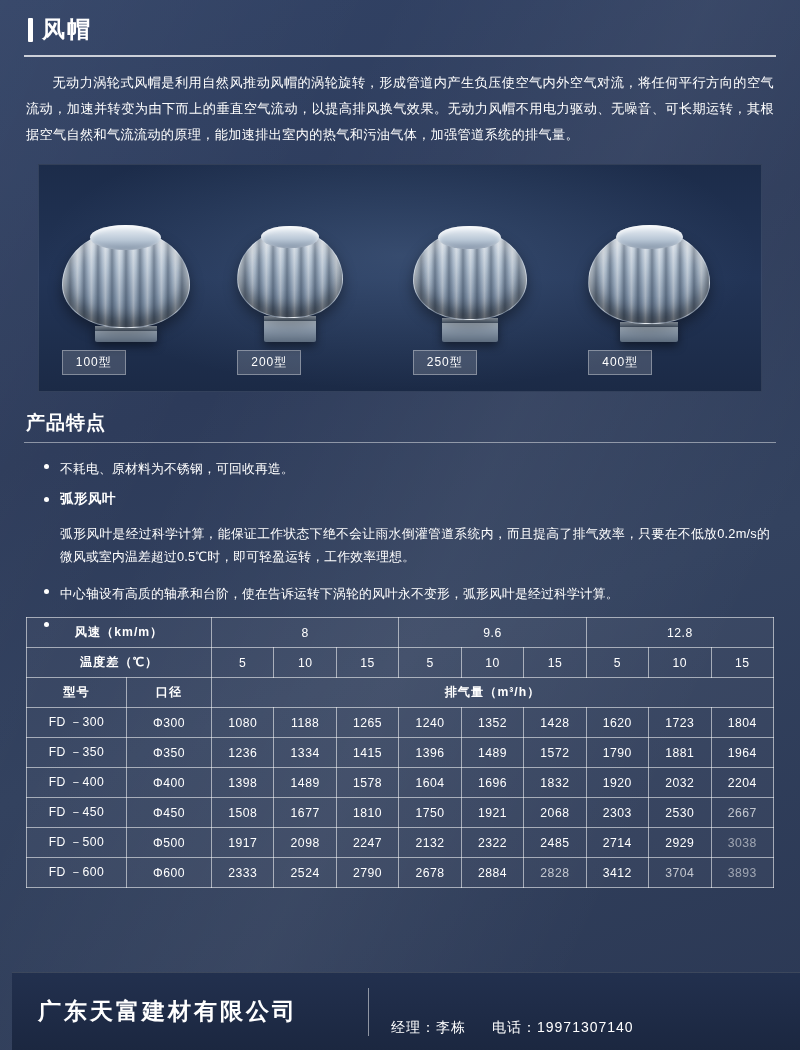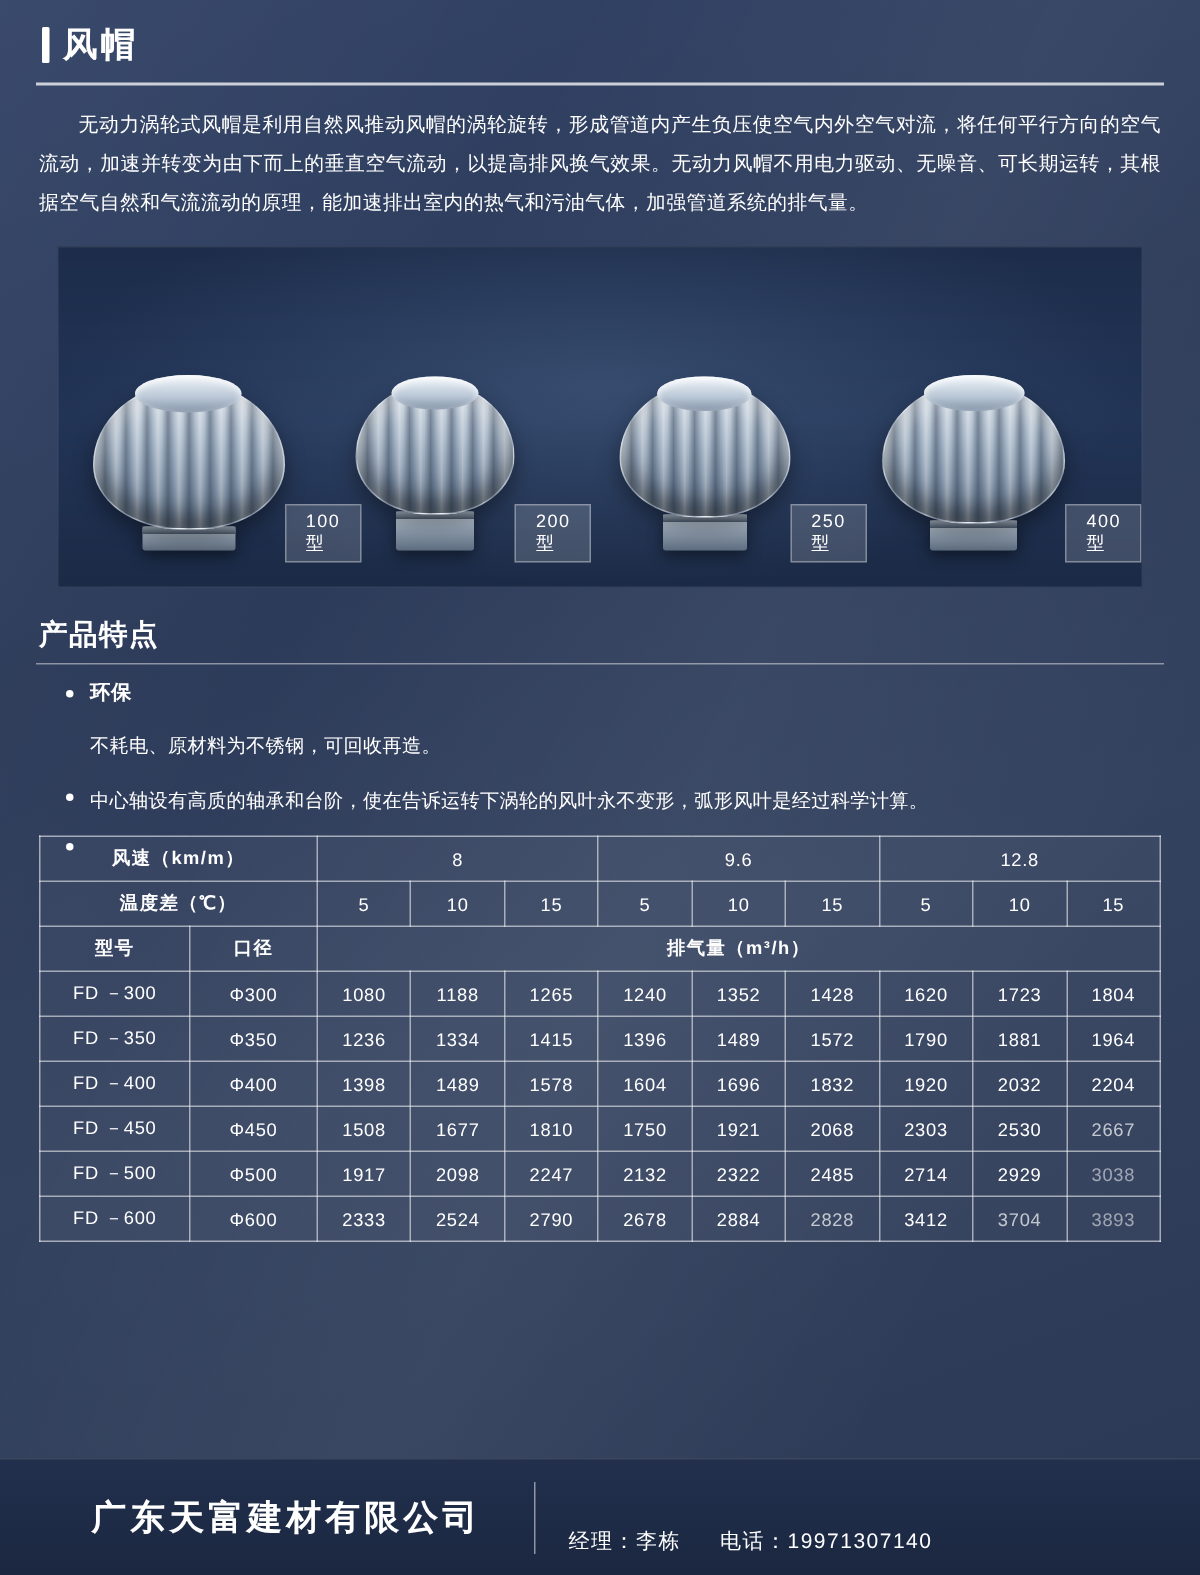--- a/index.html
+++ b/index.html
@@ -81,22 +81,22 @@
   .photo-band::before {
     content: "";
     position: absolute;
     left: 0; right: 0; top: 0; bottom: 0;
     background: radial-gradient(ellipse at 50% 40%, rgba(120,150,190,0.25) 0%, rgba(20,30,50,0) 70%);
   }
   .fan {
     position: relative;
     width: 150px;
     display: flex;
-    flex-direction: row;
-    align-items: flex-end;
+    flex-direction: column;
+    align-items: flex-start;
     z-index: 2;
   }
   .fan-art {
     position: relative;
     margin-bottom: 8px;
   }
   .turbine {
     position: relative;
     border-radius: 50% 50% 46% 46% / 56% 56% 44% 44%;
     background:
@@ -209,29 +209,28 @@
   }
   table.spec tr.data td {
     padding: 4px 2px;
   }
   .fade1 { color: rgba(255,255,255,0.70); }
   .fade2 { color: rgba(255,255,255,0.52); }
 
   
   .footer {
     position: absolute;
-    left: 0; right: 0; bottom: 0;
+    left: 12px; right: 0; bottom: 0;
     height: 78px;
     background: linear-gradient(180deg, #22304e 0%, #1b2740 100%);
     border-top: 1px solid rgba(255,255,255,0.15);
     display: flex;
     align-items: center;
     padding: 0 26px;
     box-sizing: border-box;
-    text-align: center;
   }
   .company {
     font-size: 23px;
     font-weight: bold;
     letter-spacing: 3px;
     width: 330px;
   }
   .divider-v {
     width: 1px;
     height: 48px;
@@ -297,22 +296,25 @@
       </div>
       <div class="fan-label">400型</div>
     </div>
   </div>
 
   <div class="section-title">产品特点</div>
   <div class="section-rule"></div>
 
   <ul class="features">
     <li class="feature">
-      <div class="feature-title">环保</div>
       <div class="feature-body">不耗电、原材料为不锈钢，可回收再造。</div>
+    </li>
+    <li class="feature">
+      <div class="feature-title">弧形风叶</div>
+      <div class="feature-body">弧形风叶是经过科学计算，能保证工作状态下绝不会让雨水倒灌管道系统内，而且提高了排气效率，只要在不低放0.2m/s的微风或室内温差超过0.5℃时，即可轻盈运转，工作效率理想。</div>
     </li>
     <li class="feature">
       <div class="feature-body">中心轴设有高质的轴承和台阶，使在告诉运转下涡轮的风叶永不变形，弧形风叶是经过科学计算。</div>
     </li>
     <li class="feature">
     </li>
   </ul>
 
   <div class="table-wrap">
     <table class="spec">

